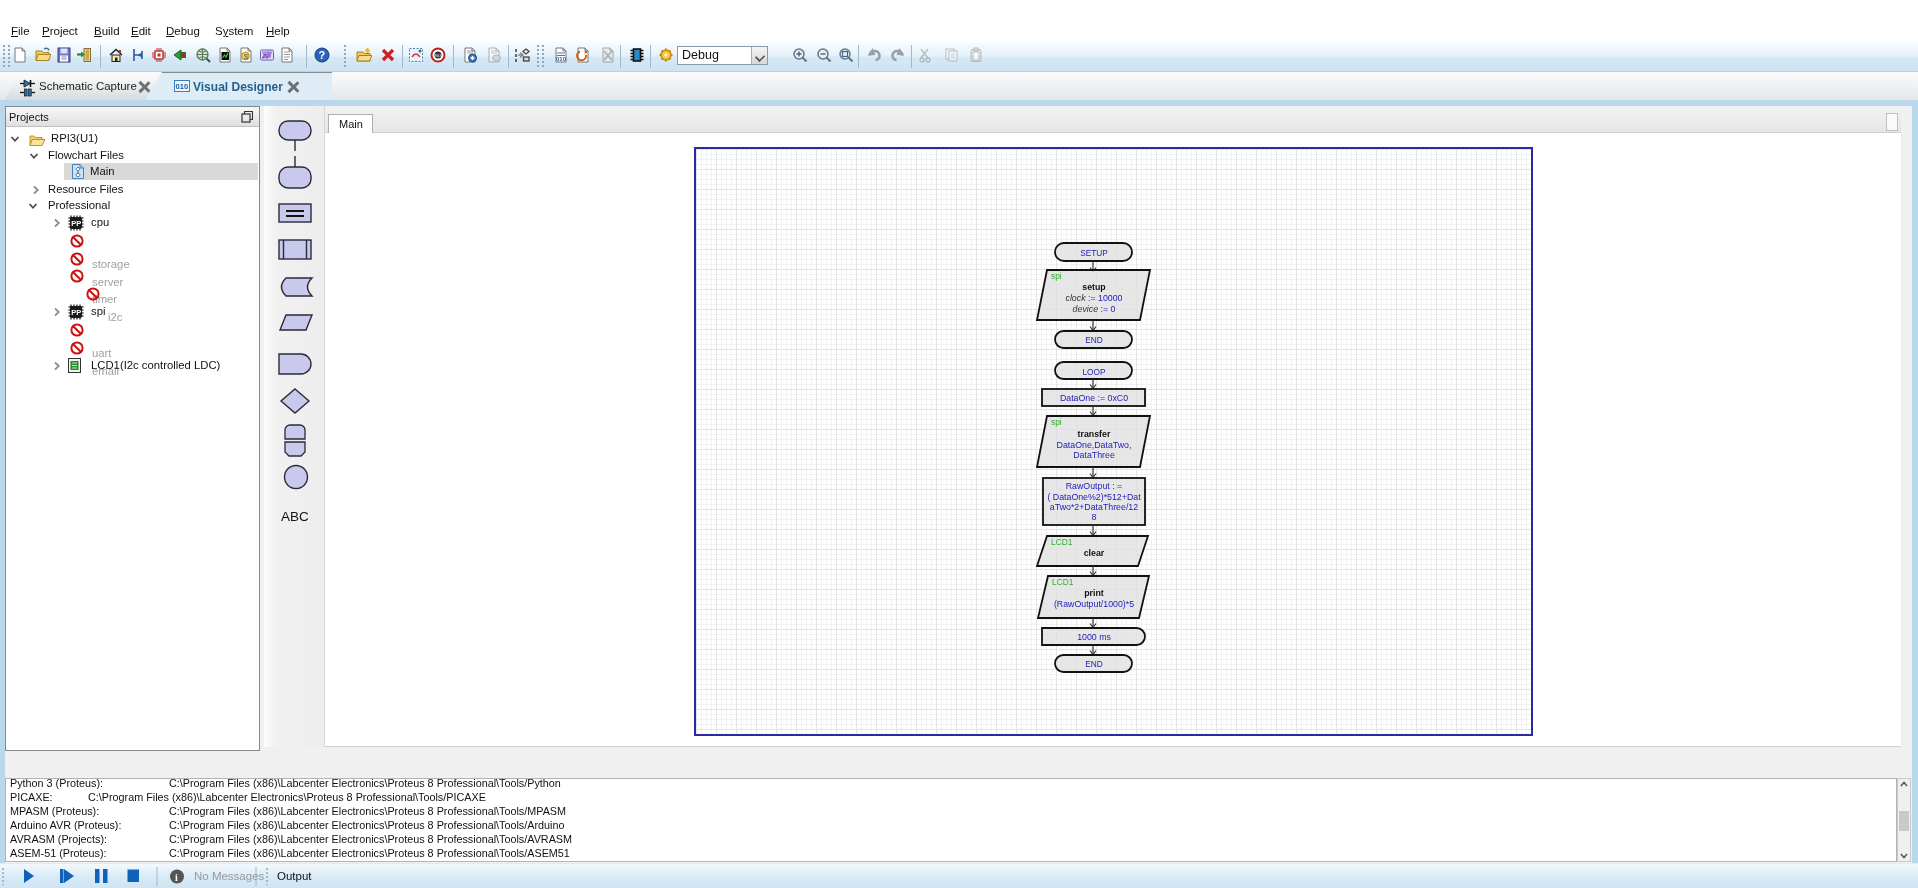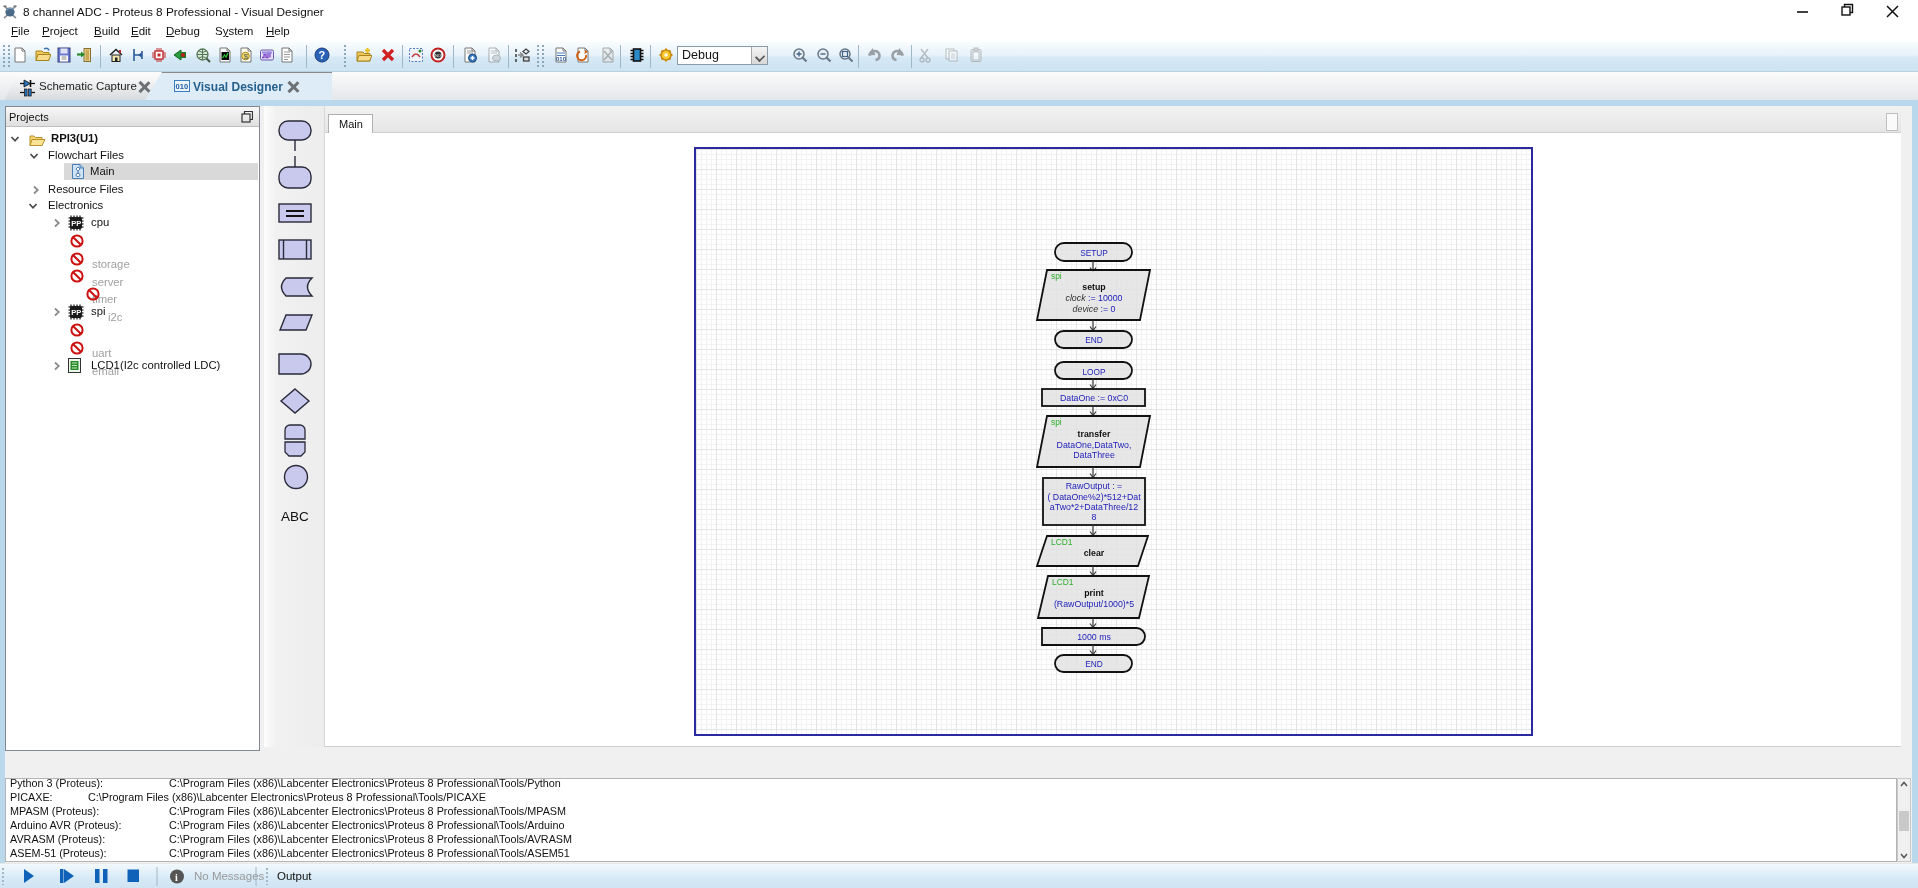--- a/index.html
+++ b/index.html
@@ -102,35 +102,20 @@
 
 
 #statusbar { left:0; top:863px; width:1918px; height:25px;
   background:linear-gradient(#f3f9fd,#d6e9f6 60%,#cfe4f3); border-top:1px solid #e8e8e8; }
 #statusbar .lbl { position:absolute; top:6px; font-size:11.5px; }
 </style>
 </head>
 <body>
 <div id="app">
 
-  <div id="titlebar" class="abs">
-    <svg class="abs" style="left:2px;top:4px" width="16" height="16" viewBox="0 0 16 16">
-      <path d="M2 2 Q5 4 8 8 Q11 12 14 14 M14 2 Q11 4 8 8 Q5 12 2 14" fill="none" stroke="#8a9098" stroke-width="1.8"></path>
-      <path d="M1.5 1.5 h3 v1.5 h-3 Z M11.5 1.5 h3 v1.5 h-3 Z" fill="#777"></path>
-      <circle cx="8" cy="8" r="4.6" fill="#4a6888"></circle>
-      <path d="M4.5 6.5 a4.6 4.6 0 0 1 7 -1" fill="none" stroke="#7a98b8" stroke-width="1.2"></path>
-    </svg>
-    <span id="title-text" class="abs">8 channel ADC - Proteus 8 Professional - Visual Designer</span>
-    <svg class="abs" style="left:1790px;top:0" width="128" height="24" viewBox="0 0 128 24">
-      <line x1="7" y1="12" x2="18" y2="12" stroke="#111" stroke-width="1.6"></line>
-      <rect x="52" y="7" width="8" height="8" fill="none" stroke="#111" stroke-width="1.4"></rect>
-      <path d="M54.5 7 V4.5 H62.5 V12.5 H60" fill="none" stroke="#111" stroke-width="1.4"></path>
-      <path d="M97 6 L108 17 M108 6 L97 17" stroke="#111" stroke-width="1.5"></path>
-    </svg>
-  </div>
 
   <div id="menubar" class="abs">
     <span class="menu-item" style="left:11px"><u>F</u>ile</span>
     <span class="menu-item" style="left:42px"><u>P</u>roject</span>
     <span class="menu-item" style="left:94px"><u>B</u>uild</span>
     <span class="menu-item" style="left:131px"><u>E</u>dit</span>
     <span class="menu-item" style="left:166px"><u>D</u>ebug</span>
     <span class="menu-item" style="left:215px">S<u>y</u>stem</span>
     <span class="menu-item" style="left:266px"><u>H</u>elp</span>
   </div>
@@ -388,21 +373,21 @@
       </div>
       <div id="tree" style="position:absolute;left:-6px;top:0;width:260px;height:620px">
           <div class="trow" style="left:0;top:23px;width:253px">
             <svg class="chev" style="left:10px;top:4px" width="10" height="10" viewBox="0 0 10 10">
               <path d="M1.5 3 L5 6.8 L8.5 3" fill="none" stroke="#4a4a4a" stroke-width="1.7"></path>
             </svg>
             <svg class="chev" style="left:29px;top:3px;width:17px;height:14px" viewBox="0 0 17 14">
       <path d="M1 3 L1 12.5 L13 12.5 L13 4.5 L6.5 4.5 L5 3 Z" fill="#f7d370" stroke="#b8922a"></path>
       <path d="M3 6.5 L16 6.5 L13 12.5 L1 12.5 Z" fill="#fbe396" stroke="#b8922a"></path>
     </svg>
-            <span class="txt" style="left:51px;font-weight:bold">RPI3(U1)</span>
+            <span class="txt" style="left:51px;font-weight:normal">RPI3(U1)</span>
           </div>
           <div class="trow" style="left:0;top:40px;width:253px">
             <svg class="chev" style="left:29px;top:4px" width="10" height="10" viewBox="0 0 10 10">
               <path d="M1.5 3 L5 6.8 L8.5 3" fill="none" stroke="#4a4a4a" stroke-width="1.7"></path>
             </svg>
             <span class="txt" style="left:48px">Flowchart Files</span>
           </div>
           <div class="hl" style="left:64px;top:56px;width:194px;height:17px"></div>
           <div class="trow" style="left:0;top:56px;width:253px">
             <svg class="chev" style="left:72px;top:1px;width:12px;height:15px" viewBox="0 0 12 15">
@@ -417,21 +402,21 @@
           <div class="trow" style="left:0;top:74px;width:253px">
             <svg class="chev" style="left:31px;top:4px" width="10" height="10" viewBox="0 0 10 10">
               <path d="M3 1.5 L6.8 5 L3 8.5" fill="none" stroke="#8a8a8a" stroke-width="1.7"></path>
             </svg>
             <span class="txt" style="left:48px">Resource Files</span>
           </div>
           <div class="trow" style="left:0;top:90px;width:253px">
             <svg class="chev" style="left:28px;top:4px" width="10" height="10" viewBox="0 0 10 10">
               <path d="M1.5 3 L5 6.8 L8.5 3" fill="none" stroke="#4a4a4a" stroke-width="1.7"></path>
             </svg>
-            <span class="txt" style="left:48px">Electronics</span>
+            <span class="txt" style="left:48px">Professional</span>
           </div>
           <div class="trow" style="left:0;top:107px;width:253px">
             <svg class="chev" style="left:52px;top:4px" width="10" height="10" viewBox="0 0 10 10">
               <path d="M3 1.5 L6.8 5 L3 8.5" fill="none" stroke="#8a8a8a" stroke-width="1.7"></path>
             </svg>
             <svg class="chev" style="left:68px;top:1px;width:16px;height:16px" viewBox="0 0 16 16">
       <g stroke="#111" stroke-width="1.2">
         <line x1="3" y1="0.5" x2="3" y2="15.5"></line>
                 <line x1="6" y1="0.5" x2="6" y2="15.5"></line>
         <line x1="9" y1="0.5" x2="9" y2="15.5"></line>
@@ -610,21 +595,21 @@
 
   <div id="vsm-out" class="abs">
     <div class="vline" style="top:-2px">Python 3 (Proteus):</div>
       <div class="vpath" style="left:163px;top:-2px">C:\Program Files (x86)\Labcenter Electronics\Proteus 8 Professional\Tools/Python</div>
     <div class="vline" style="top:12px">PICAXE:</div>
       <div class="vpath" style="left:82px;top:12px">C:\Program Files (x86)\Labcenter Electronics\Proteus 8 Professional\Tools/PICAXE</div>
     <div class="vline" style="top:26px">MPASM (Proteus):</div>
       <div class="vpath" style="left:163px;top:26px">C:\Program Files (x86)\Labcenter Electronics\Proteus 8 Professional\Tools/MPASM</div>
     <div class="vline" style="top:40px">Arduino AVR (Proteus):</div>
       <div class="vpath" style="left:163px;top:40px">C:\Program Files (x86)\Labcenter Electronics\Proteus 8 Professional\Tools/Arduino</div>
-    <div class="vline" style="top:54px">AVRASM (Proteus):</div>
+    <div class="vline" style="top:54px">AVRASM (Projects):</div>
       <div class="vpath" style="left:163px;top:54px">C:\Program Files (x86)\Labcenter Electronics\Proteus 8 Professional\Tools/AVRASM</div>
     <div class="vline" style="top:68px">ASEM-51 (Proteus):</div>
       <div class="vpath" style="left:163px;top:68px">C:\Program Files (x86)\Labcenter Electronics\Proteus 8 Professional\Tools/ASEM51</div>
   </div>
   <div id="vsm-scroll" class="abs">
     <svg width="12" height="82" viewBox="0 0 12 82">
       <path d="M3 7 L6 3.5 L9 7" fill="none" stroke="#555" stroke-width="1.5"></path>
       <rect x="1" y="32" width="10" height="20" fill="#c9c9c9"></rect>
       <path d="M3 75 L6 78.5 L9 75" fill="none" stroke="#555" stroke-width="1.5"></path>
     </svg>

